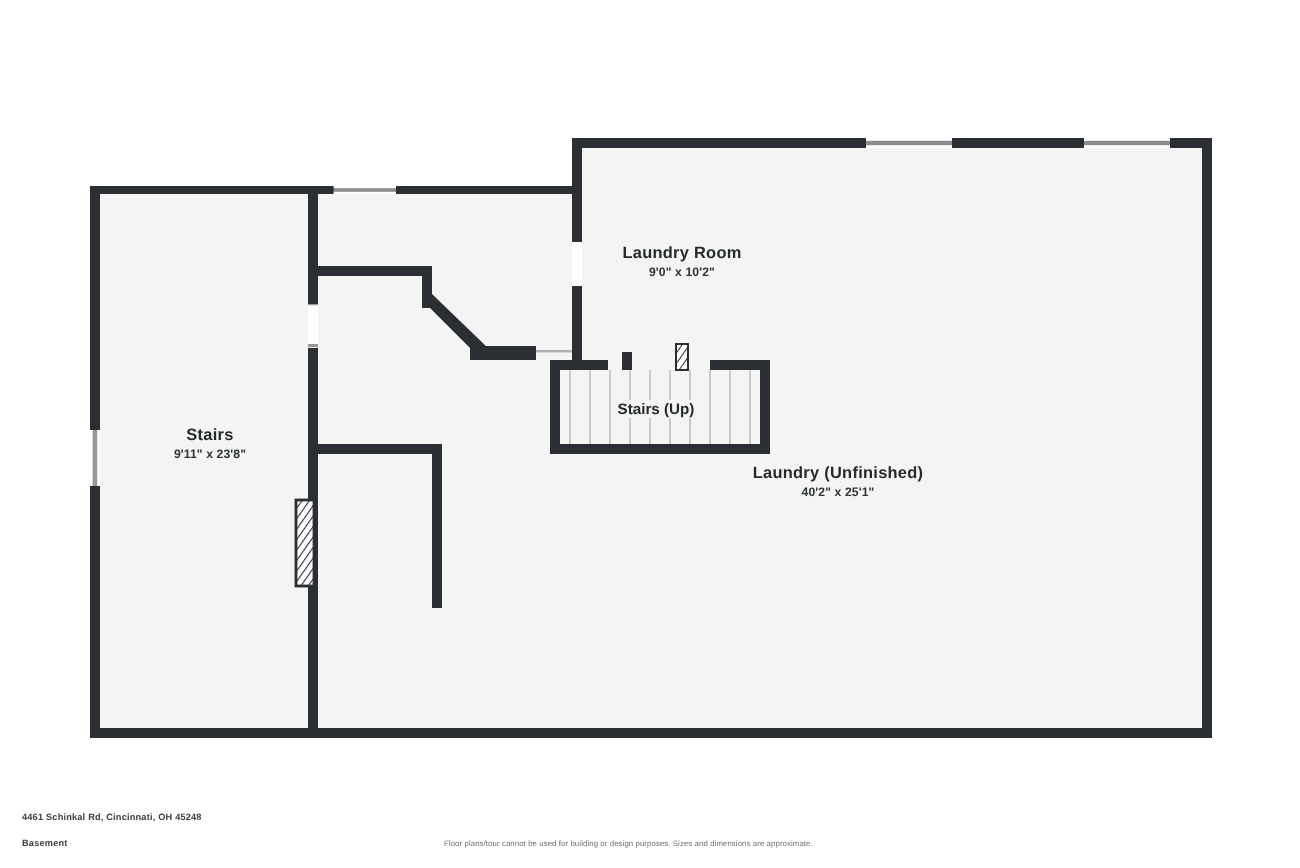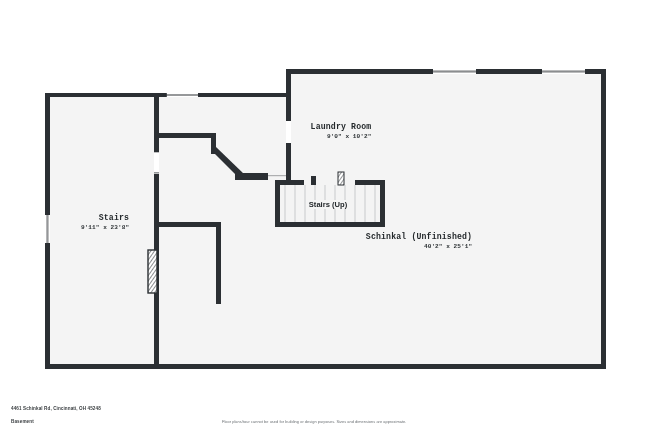--- a/index.html
+++ b/index.html
@@ -22,26 +22,25 @@
     position: absolute;
     left: 0; top: 0;
     width: 650px;
     height: 394px;
   }
   #plan svg { display: block; }
 
   
   .room-label {
     position: absolute;
-    text-align: right;
+    text-align: center;
     color: #24292c;
     white-space: nowrap;
     transform: translateX(-50%);
     pointer-events: none;
-    font-family: Liberation Mono, monospace;
   }
   .room-label .rl-name {
     font-size: 8.2px;
     font-weight: bold;
     letter-spacing: 0.15px;
     line-height: 11px;
     display: block;
   }
   .room-label .rl-dims {
     font-size: 6.1px;
@@ -238,21 +237,21 @@
     <span class="rl-name">Stairs</span>
     <span class="rl-dims">9'11" x 23'8"</span>
   </div>
 
   <div class="room-label" style="left:341px; top:121px;">
     <span class="rl-name">Laundry Room</span>
     <span class="rl-dims">9'0" x 10'2"</span>
   </div>
 
   <div class="room-label" style="left:419px; top:231px;">
-    <span class="rl-name">Schinkal (Unfinished)</span>
+    <span class="rl-name">Laundry (Unfinished)</span>
     <span class="rl-dims">40'2" x 25'1"</span>
   </div>
 
   <div class="stair-label" style="left:328px; top:200px;">Stairs (Up)</div>
 
   <div id="footer">
     <div id="addr-line">4461 Schinkal Rd, Cincinnati, OH 45248</div>
     <div id="floor-line">Basement</div>
     <div id="disclaimer">Floor plans/tour cannot be used for building or design purposes. Sizes and dimensions are approximate.</div>
   </div>

